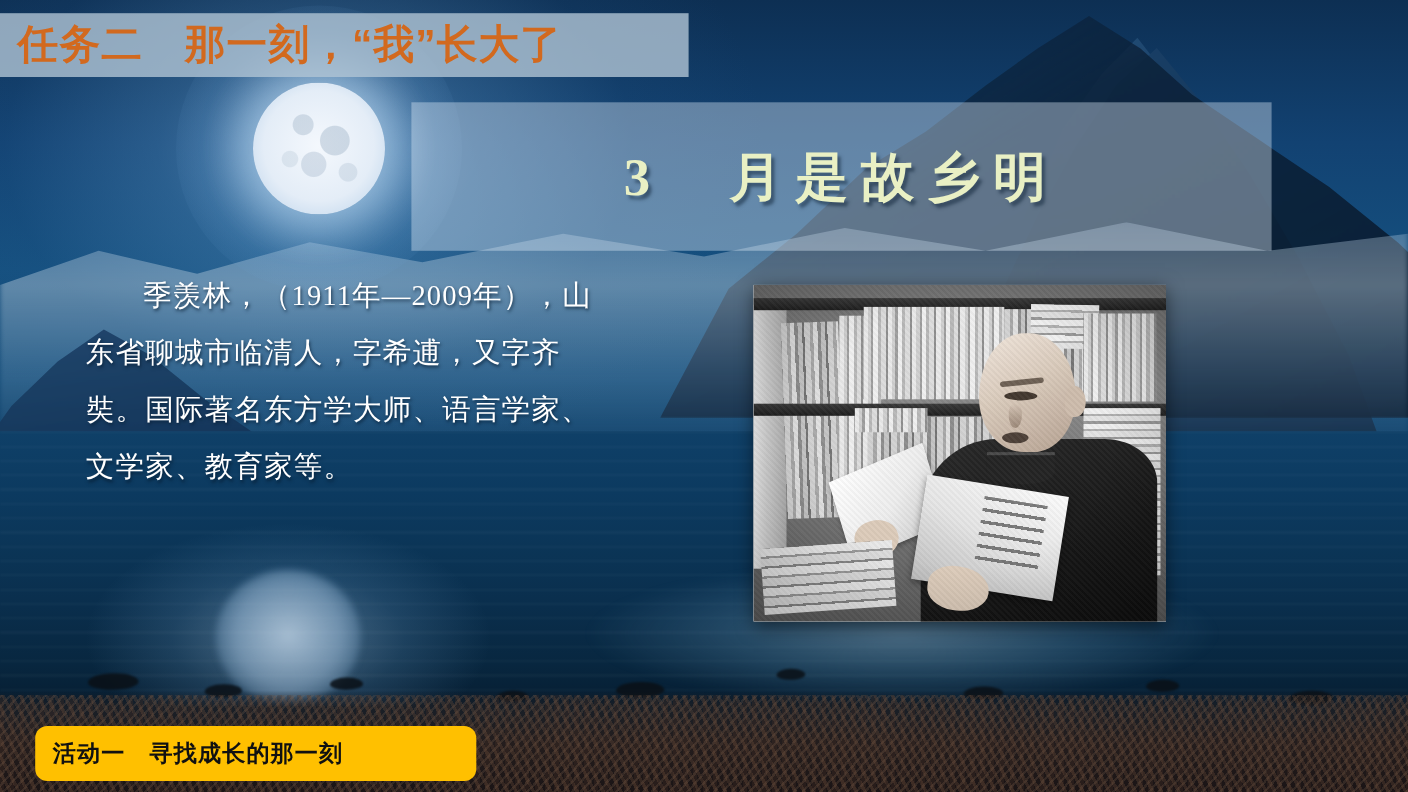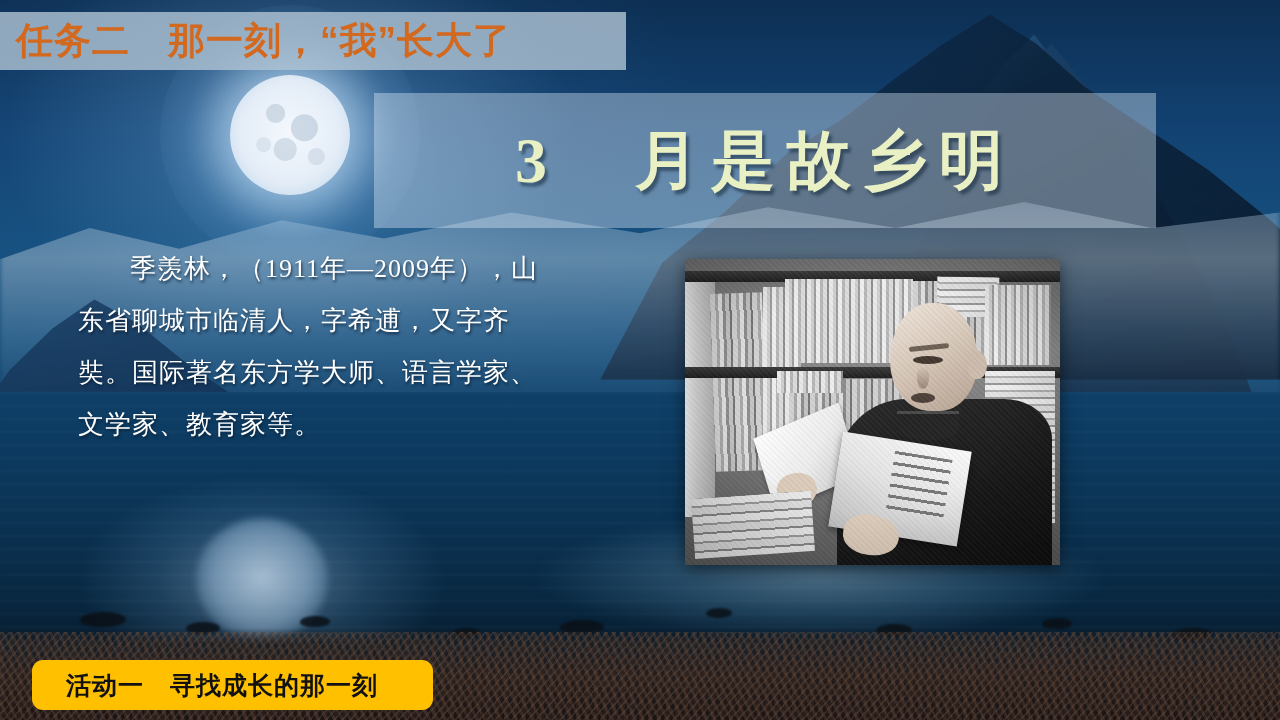--- a/index.html
+++ b/index.html
@@ -200,21 +200,21 @@
     left: 374px; top: 93px;
     width: 782px; height: 135px;
     background: rgba(222,236,248,0.40);
     display: flex;
     align-items: center;
     justify-content: center;
   }
   .title-text {
     font-family: "Liberation Serif", "DejaVu Serif", serif;
     font-weight: bold;
-    font-size: 64px;
+    font-size: 48px;
     letter-spacing: 12px;
     color: #E9F0C4;
     white-space: pre;
     text-shadow: 3px 4px 3px rgba(20,40,60,0.55);
   }
 
   
   .body-text {
     position: absolute;
     left: 78px; top: 243px;
@@ -350,24 +350,24 @@
   .activity-banner {
     position: absolute;
     left: 32px; top: 660px;
     width: 401px; height: 50px;
     background: #FFC000;
     border-radius: 11px;
     display: flex;
     align-items: center;
   }
   .activity-text {
-    margin-left: 34px;
+    margin-left: 16px;
     font-family: "Liberation Sans", "DejaVu Sans", sans-serif;
     font-weight: bold;
-    font-size: 25px;
+    font-size: 21px;
     color: #111111;
     letter-spacing: 1px;
     white-space: pre;
   }
 </style>
 </head>
 <body>
 
 <div id="slide">
 

